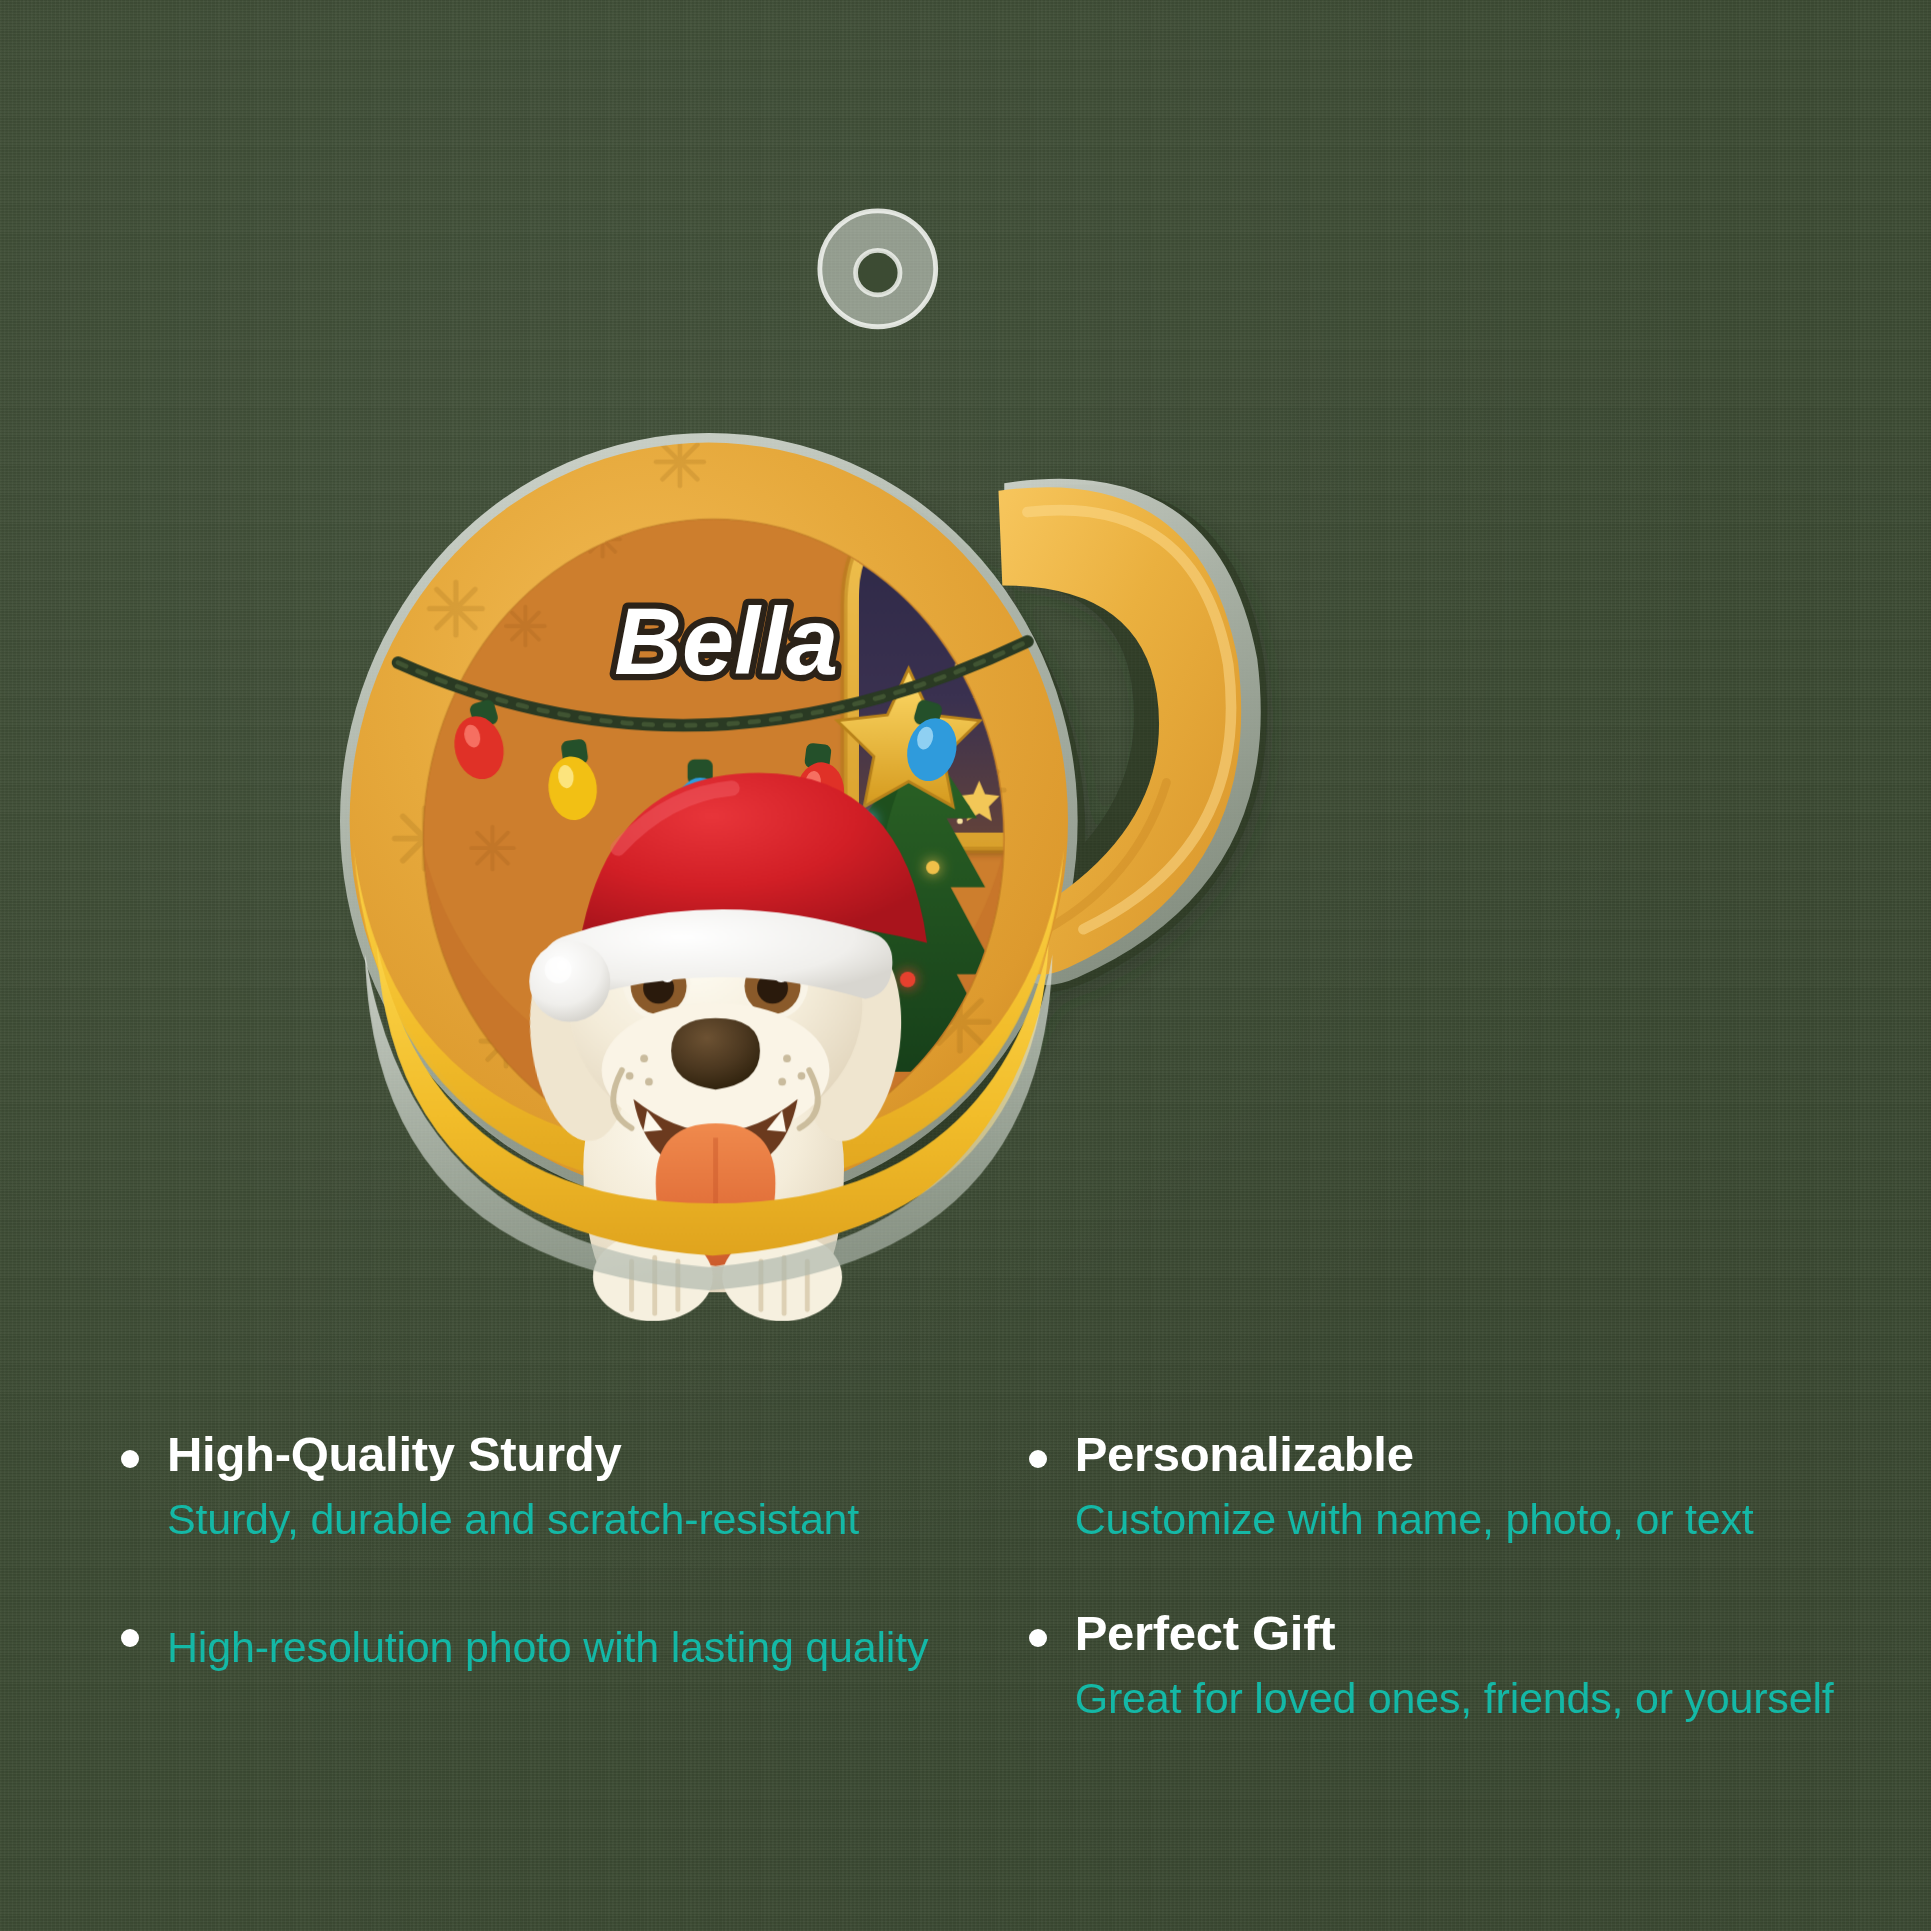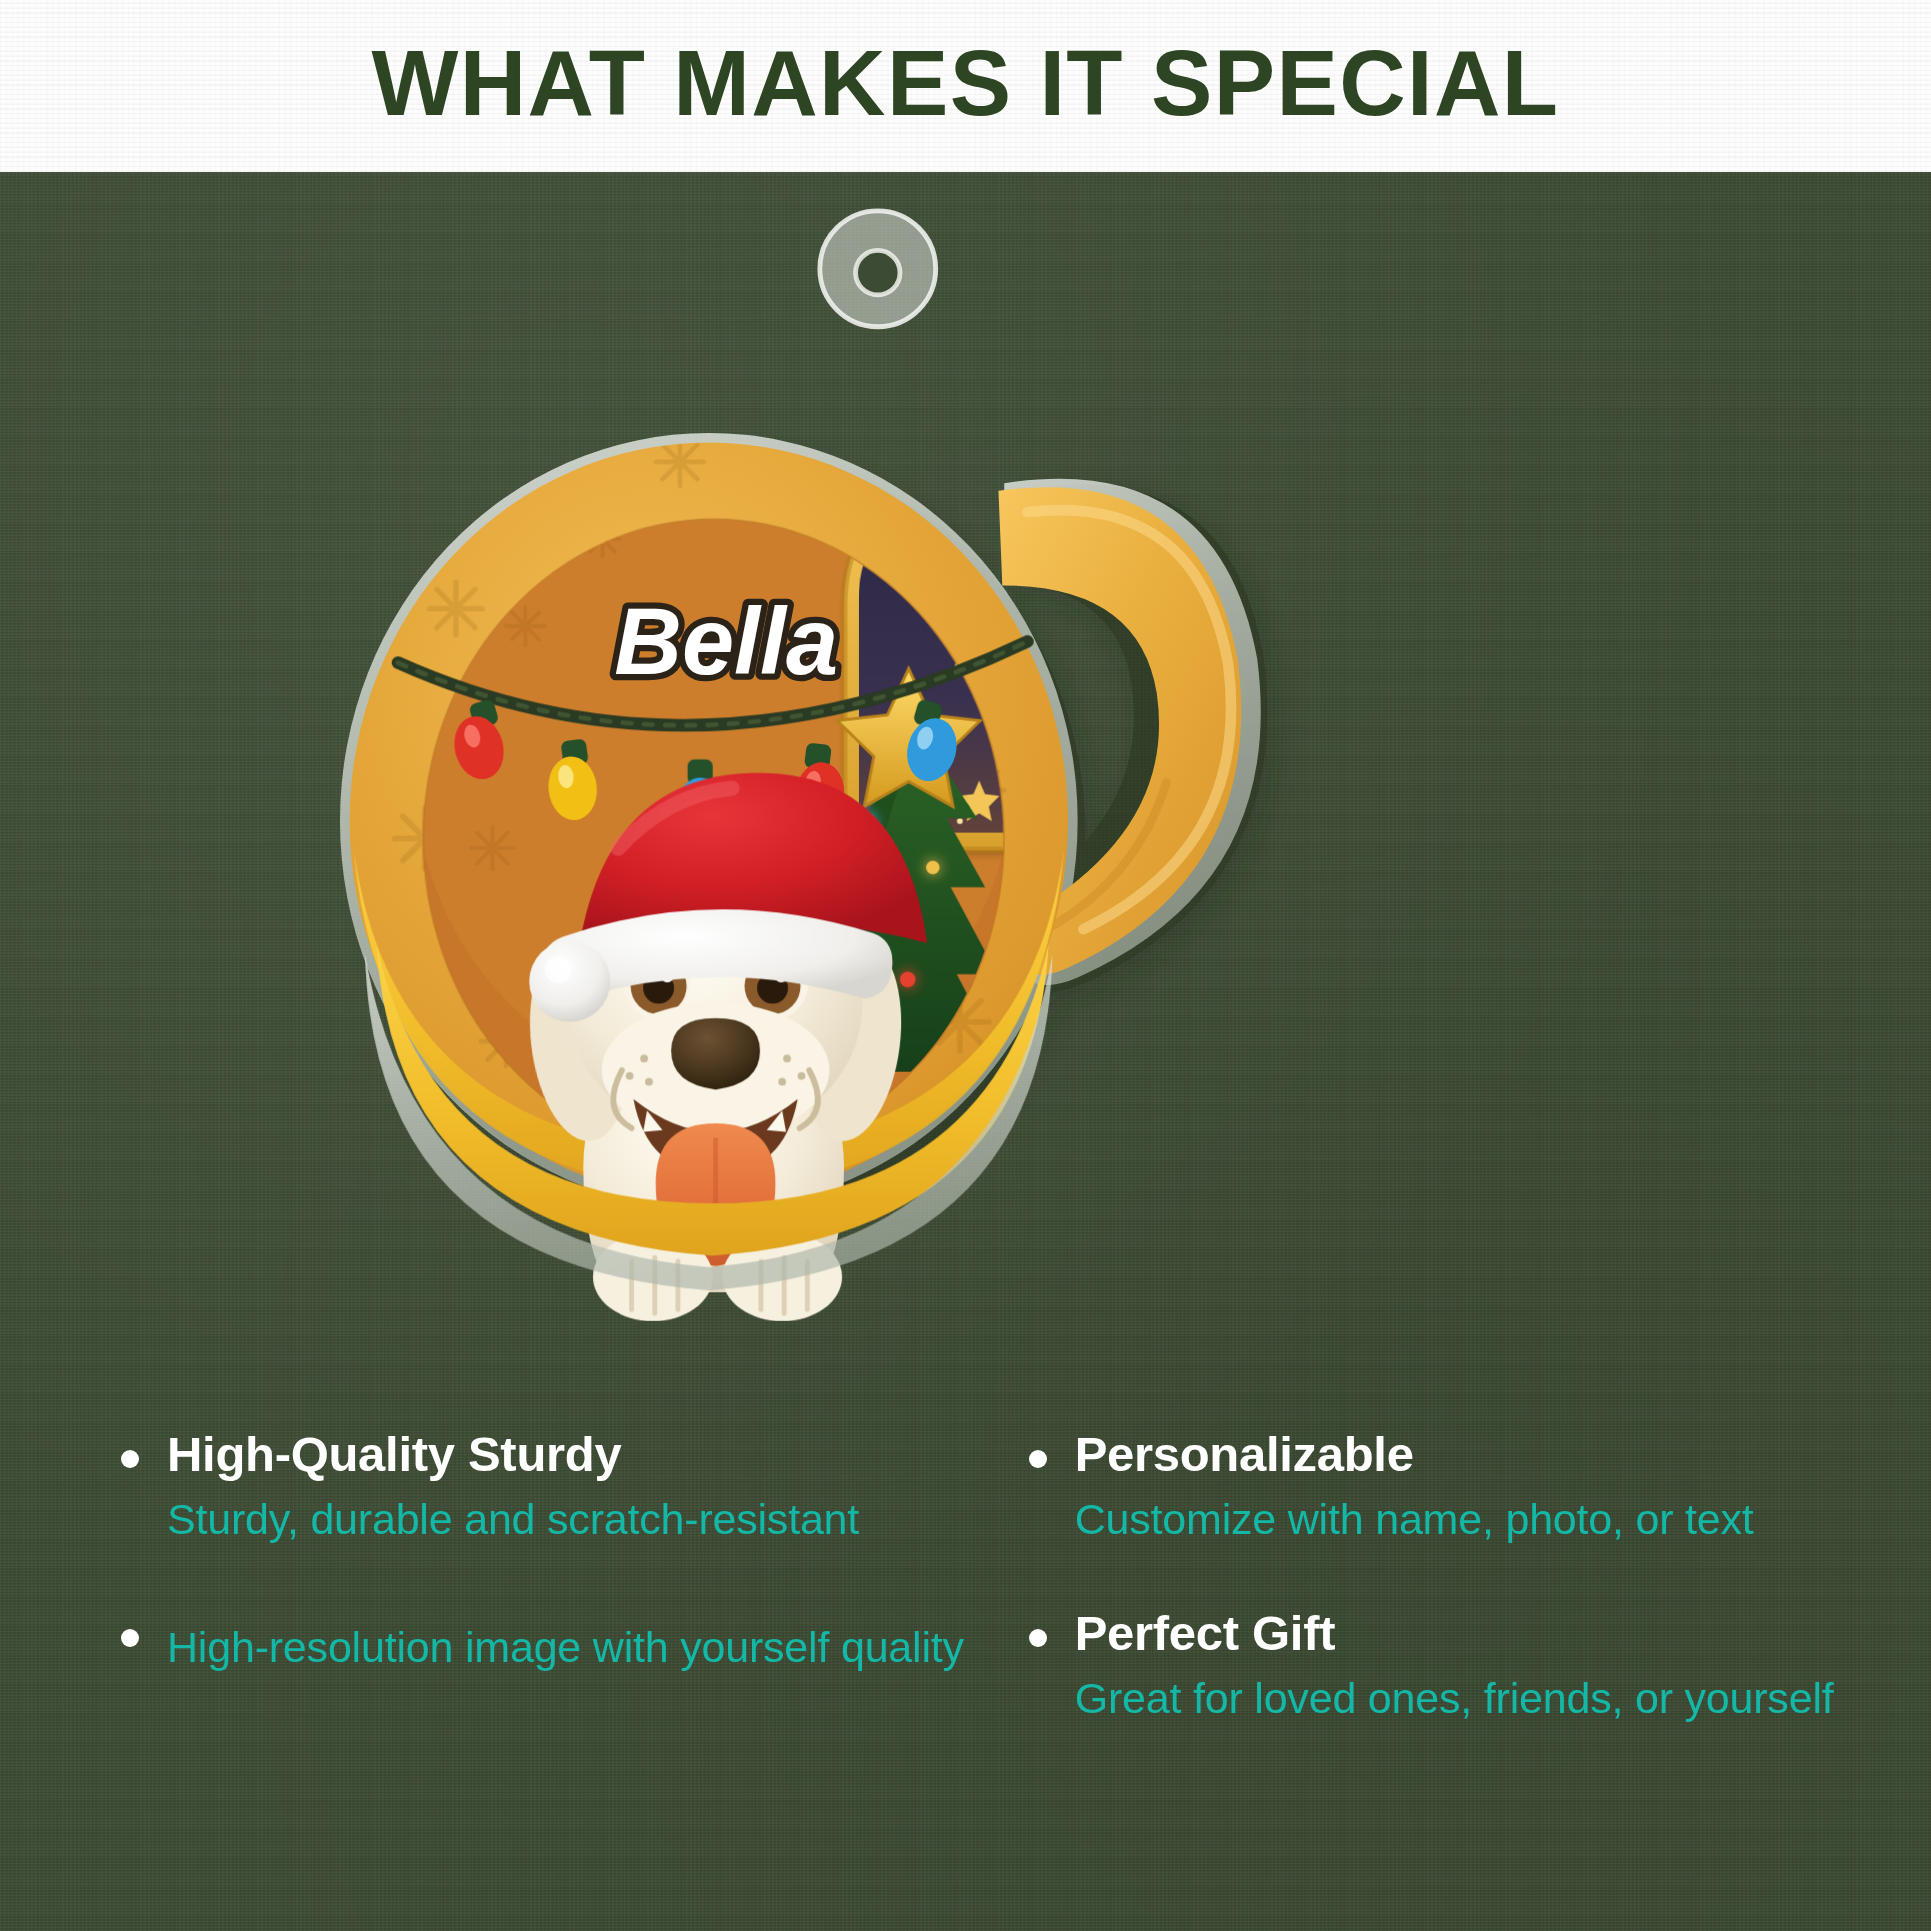--- a/index.html
+++ b/index.html
@@ -97,23 +97,20 @@
     white-space:nowrap;
   }
 </style>
 </head>
 <body>
 
 <div id="page">
 
   <div class="green-texture"></div>
 
-  <div class="header-band">
-    <div class="header-title">WHAT MAKES IT SPECIAL</div>
-  </div>
 
   <div class="product-stage">
     <svg class="product-svg" viewBox="0 0 2000 1260" xmlns="http://www.w3.org/2000/svg">
       <defs>
 
         <radialGradient id="mugBody" cx="42%" cy="32%" r="78%">
           <stop offset="0%" stop-color="#f3bb55"></stop>
           <stop offset="45%" stop-color="#e6a93c"></stop>
           <stop offset="80%" stop-color="#dd9a2e"></stop>
           <stop offset="100%" stop-color="#cf8a24"></stop>
@@ -486,21 +483,21 @@
     </div>
 
     <div class="feature">
       <span class="feature-bullet"></span>
       <div class="feature-title">Personalizable</div>
       <div class="feature-sub">Customize with name, photo, or text</div>
     </div>
 
     <div class="feature">
       <span class="feature-bullet"></span>
-      <div class="feature-sub">High-resolution image with yourself quality</div>
+      <div class="feature-sub">High-resolution photo with lasting quality</div>
     </div>
 
     <div class="feature">
       <span class="feature-bullet"></span>
       <div class="feature-title">Perfect Gift</div>
       <div class="feature-sub">Great for loved ones, friends, or yourself</div>
     </div>
 
   </div>
 

